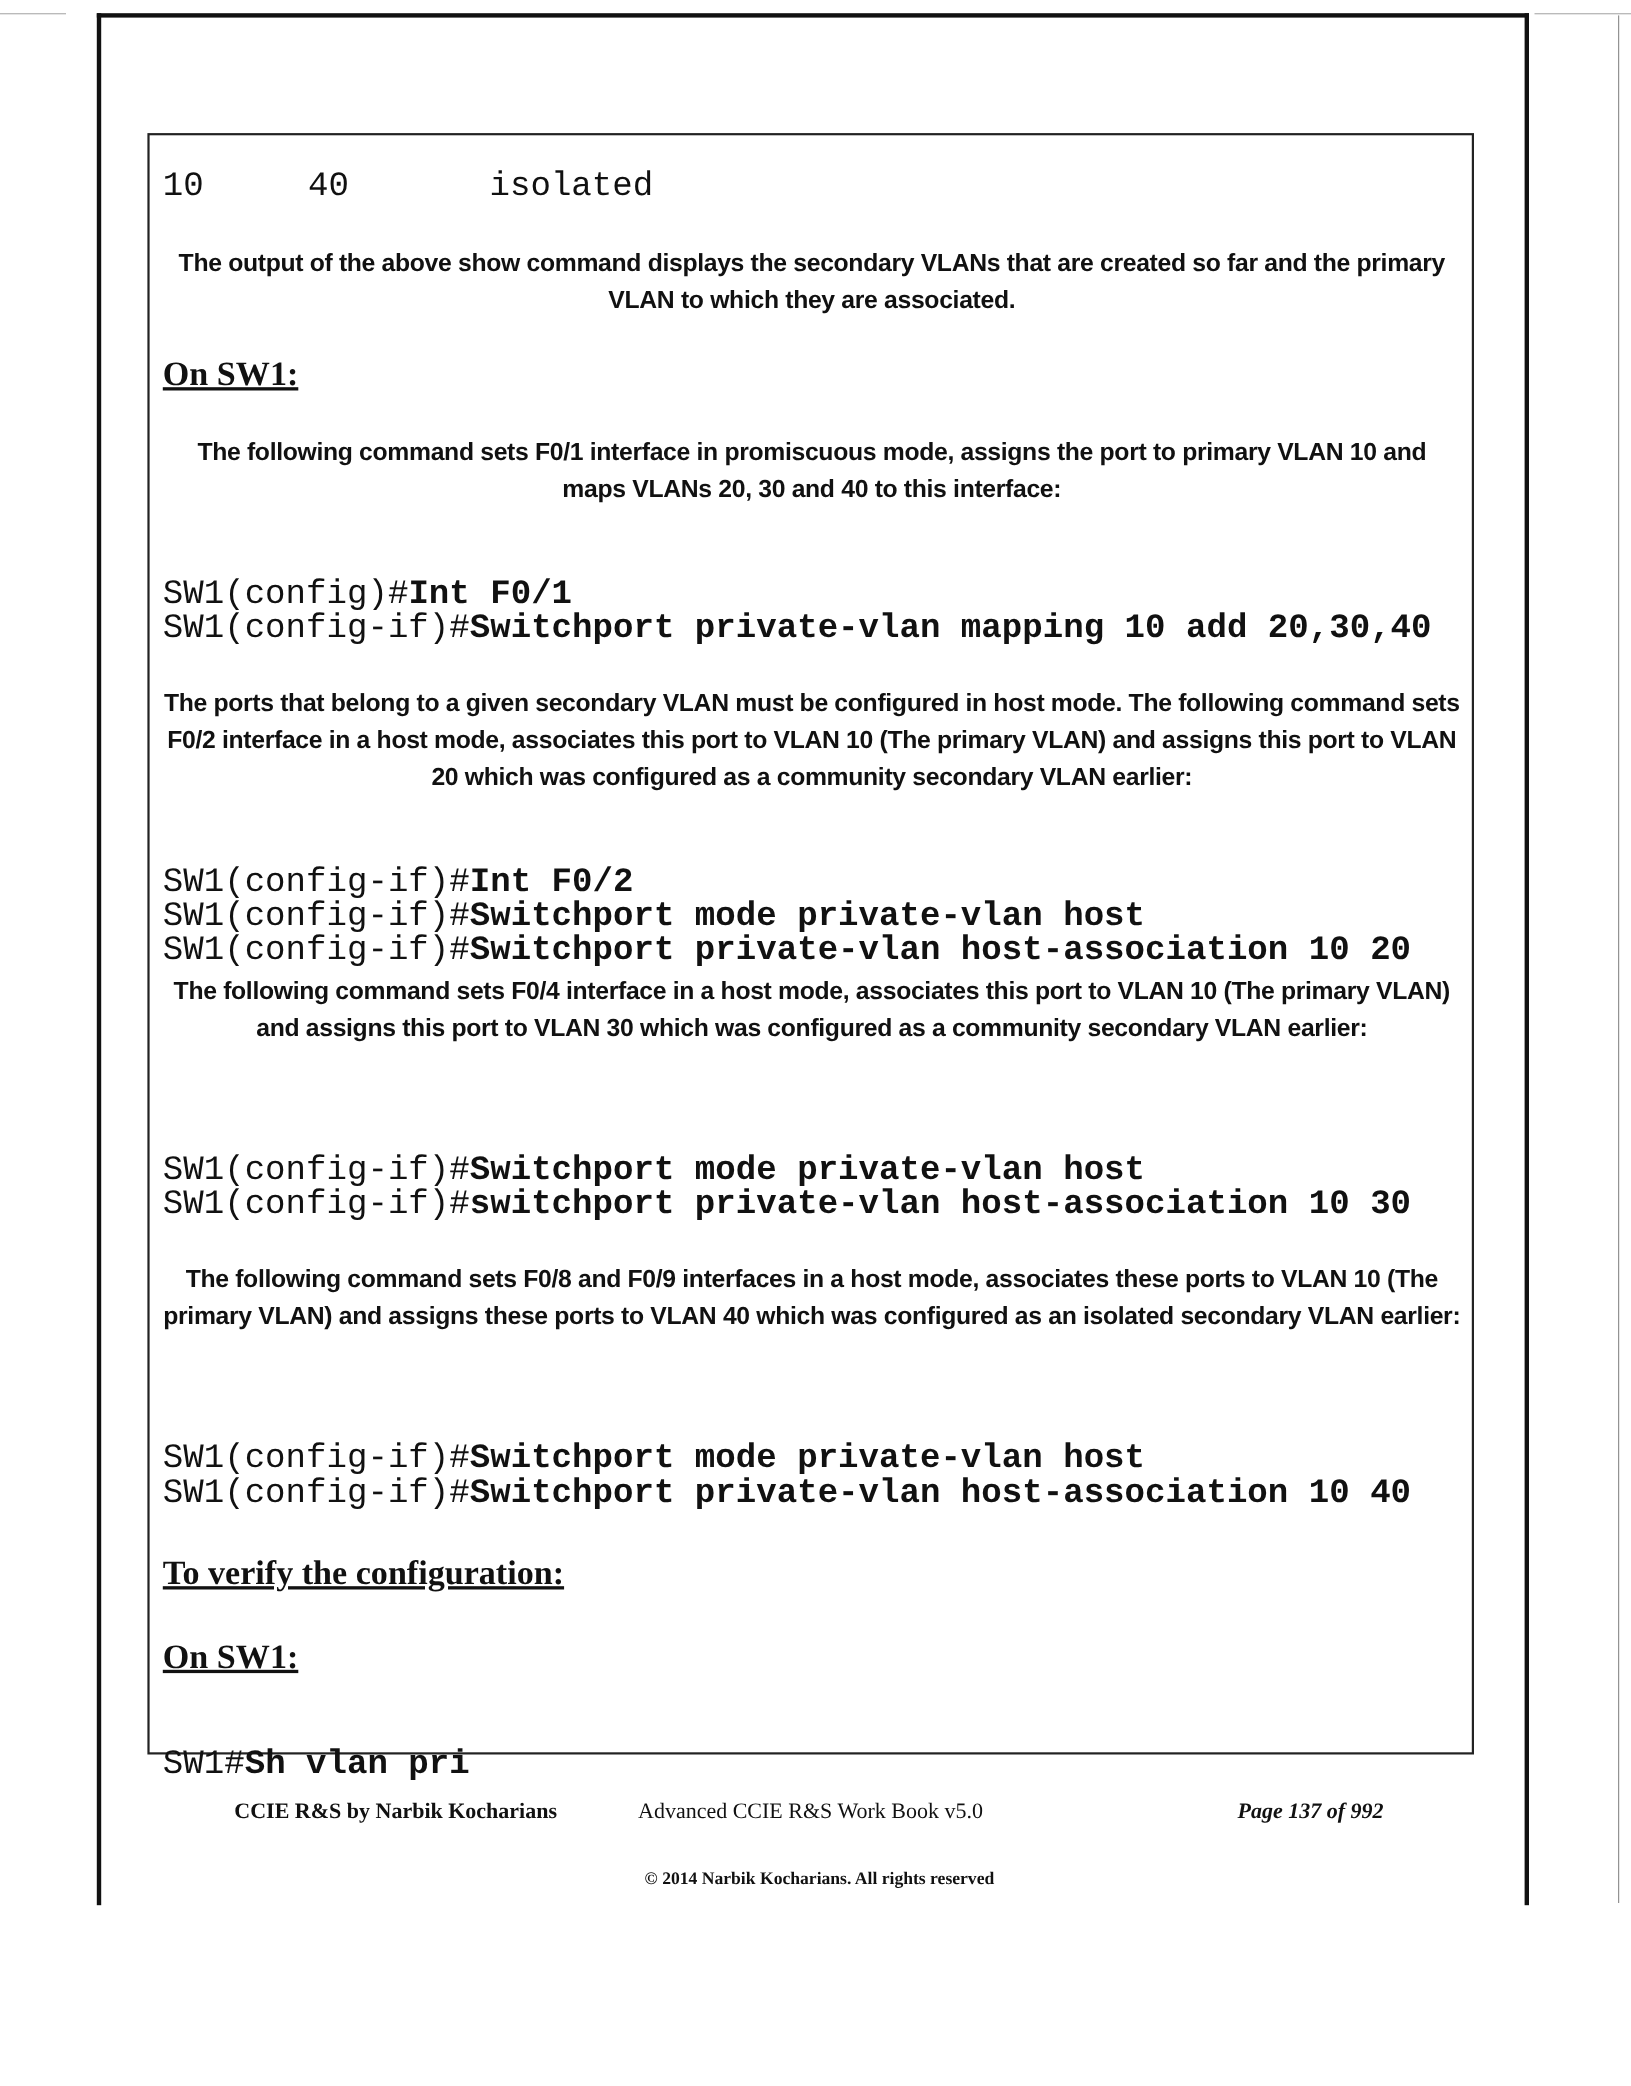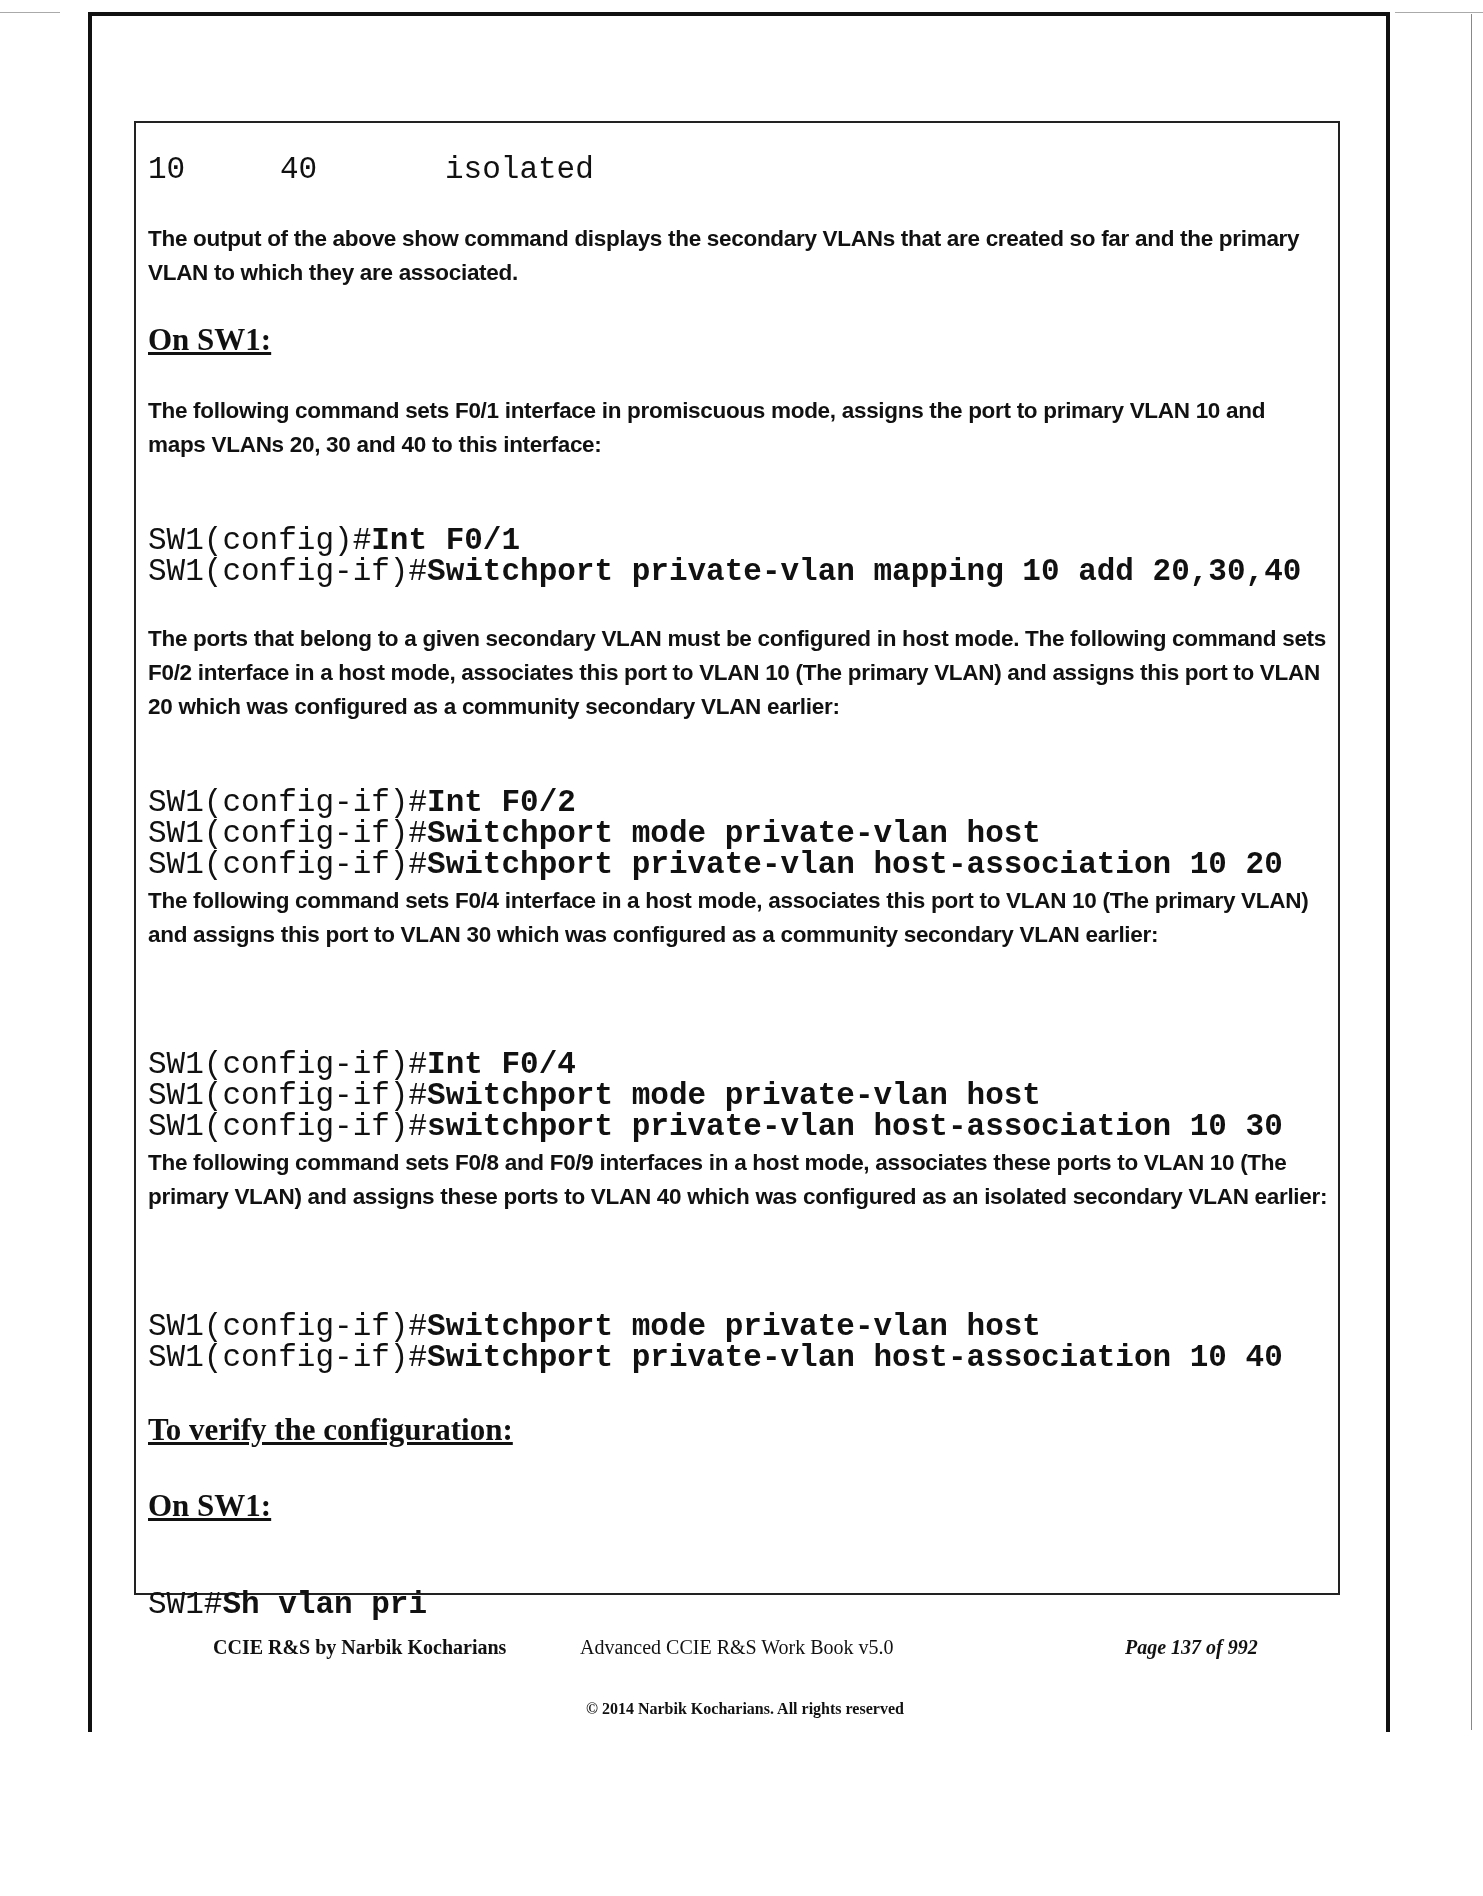--- a/index.html
+++ b/index.html
@@ -5,21 +5,21 @@
   html, body { margin:0; padding:0; background:#ffffff; }
   body { width:1483px; height:1896px; position:relative; overflow:hidden; color:#111; }
   .outer-top { position:absolute; left:88px; top:12px; width:1302px; height:4px; background:#111; }
   .outer-left { position:absolute; left:88px; top:12px; width:4px; height:1720px; background:#111; }
   .outer-right { position:absolute; left:1386px; top:12px; width:4px; height:1720px; background:#111; }
   .far-right { position:absolute; left:1471px; top:14px; width:1px; height:1716px; background:#888; }
   .top-dash { position:absolute; top:12px; height:1px; background:#aaa; }
   .inner-box { position:absolute; left:134px; top:121px; width:1206px; height:1474px; border:2px solid #222; box-sizing:border-box; }
   .mono { font-family:"Liberation Mono", monospace; font-size:31px; line-height:31px; white-space:pre; position:absolute; left:148px; }
   .mono b { font-weight:bold; }
-  .para { font-family:"Liberation Sans", sans-serif; font-weight:bold; font-size:22.5px; line-height:34px; position:absolute; left:148px; width:1180px; letter-spacing:-0.3px; }
+  .para { font-family:"Liberation Sans", sans-serif; font-weight:bold; font-size:22.5px; line-height:34px; position:absolute; left:148px; width:1180px; letter-spacing:-0.3px;text-align:center; }
   .heading { font-family:"Liberation Serif", serif; font-weight:bold; font-size:31px; text-decoration:underline; position:absolute; left:148px; }
   .footer { font-family:"Liberation Serif", serif; font-weight:bold; font-size:20px; position:absolute; }
   .footer-small { font-family:"Liberation Serif", serif; font-weight:bold; font-size:16px; position:absolute; }
   .italic { font-style:italic; }
 </style>
 </head>
 <body>
 
 <div class="outer-top"></div>
 <div class="outer-left"></div>
@@ -44,21 +44,21 @@
 
 <div class="para" style="top:622px;">The ports that belong to a given secondary VLAN must be configured in host mode. The following command sets F0/2 interface in a host mode, associates this port to VLAN 10 (The primary VLAN) and assigns this port to VLAN 20 which was configured as a community secondary VLAN earlier:</div>
 
 <div class="mono" style="top:756px;">
 <div><span>SW1(config-if)#</span><b>Int F0/2</b></div><div><span>SW1(config-if)#</span><b>Switchport mode private-vlan host</b></div><div><span>SW1(config-if)#</span><b>Switchport private-vlan host-association 10 20</b></div>
 </div>
 
 <div class="para" style="top:884px;">The following command sets F0/4 interface in a host mode, associates this port to VLAN 10 (The primary VLAN) and assigns this port to VLAN 30 which was configured as a community secondary VLAN earlier:</div>
 
 <div class="mono" style="top:1018px;">
-<div><span>SW1(config-if)#</span><b>Int F0/4</b></div><div><span>SW1(config-if)#</span><b>Switchport mode private-vlan host</b></div><div><span>SW1(config-if)#</span><b>switchport private-vlan host-association 10 30</b></div>
+<div><span>SW1(config-if)#</span><b>Switchport mode private-vlan host</b></div><div><span>SW1(config-if)#</span><b>switchport private-vlan host-association 10 30</b></div>
 </div>
 
 <div class="para" style="top:1146px;">The following command sets F0/8 and F0/9 interfaces in a host mode, associates these ports to VLAN 10 (The primary VLAN) and assigns these ports to VLAN 40 which was configured as an isolated secondary VLAN earlier:</div>
 
 <div class="mono" style="top:1280px;">
 <div><span>SW1(config-if)#</span><b>Switchport mode private-vlan host</b></div><div><span>SW1(config-if)#</span><b>Switchport private-vlan host-association 10 40</b></div>
 </div>
 
 <div class="heading" style="top:1412px;text-align:center;">To verify the configuration:</div>
 

